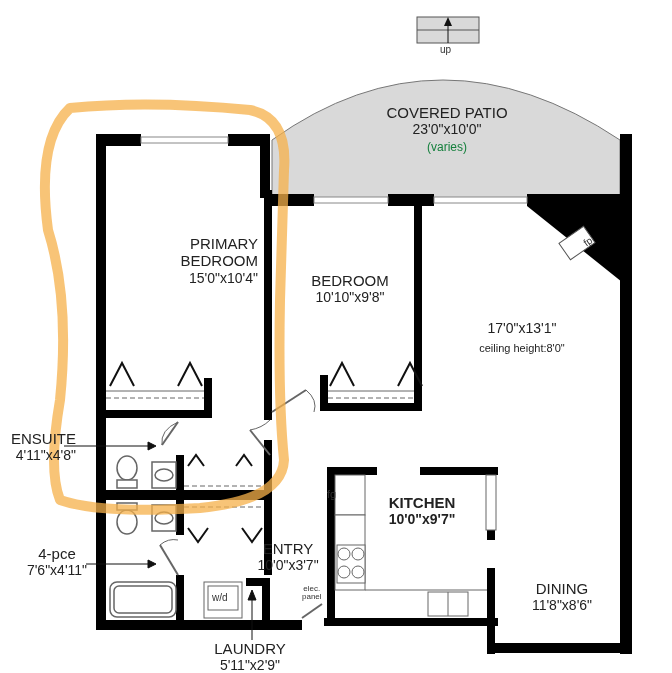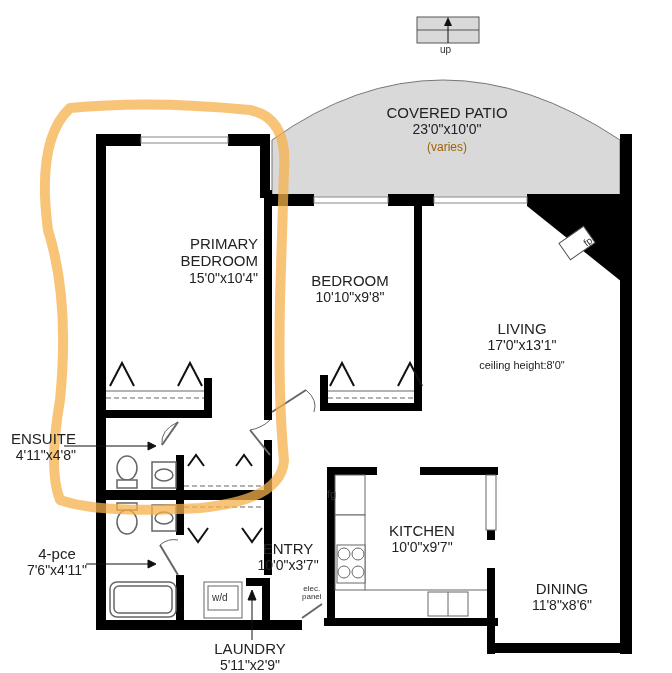--- a/index.html
+++ b/index.html
@@ -3,21 +3,21 @@
 <meta charset="utf-8">
 <style>
   html, body { margin: 0; padding: 0; background: #ffffff; }
   body { width: 672px; height: 673px; position: relative; overflow: hidden;
          font-family: "Liberation Sans", sans-serif; color: #222; }
   svg.plan { position: absolute; left: 0; top: 0; }
   .lbl { position: absolute; text-align: center; color: #222; line-height: 1.15; white-space: nowrap; }
   .lbl .name { font-size: 15px; display: block; }
   .lbl .dim { font-size: 14px; display: block; }
   .lbl .note { font-size: 11px; display: block; margin-top: 6px; }
-  .small { position: absolute; font-size: 11px; color: #a16207; }
+  .small { position: absolute; font-size: 11px; color: #15803d; }
   .tiny { position: absolute; font-size: 8px; color: #333; line-height: 1; text-align: center; }
 </style>
 </head>
 <body>
 
 <svg class="plan" width="672" height="673" viewBox="0 0 672 673">
 
   <path d="M272,140 Q440,20 620,140 L620,198 L272,198 Z" fill="#d9d9d9" stroke="#777" stroke-width="1"></path>
 
   <g>
@@ -170,21 +170,20 @@
   <span class="name">BEDROOM</span>
   <span class="dim">15'0"x10'4"</span>
 </div>
 
 <div class="lbl" style="left:290px; top:272px; width:120px;">
   <span class="name">BEDROOM</span>
   <span class="dim">10'10"x9'8"</span>
 </div>
 
 <div class="lbl" style="left:462px; top:320px; width:120px;">
-  <span class="name">LIVING</span>
   <span class="dim">17'0"x13'1"</span>
   <span class="note">ceiling height:8'0"</span>
 </div>
 
 <div class="tiny" style="left:584px; top:237px; font-size:10px; transform:rotate(-35deg);">fp</div>
 
 <div class="lbl" style="left:8px; top:430px; width:68px; text-align:right;">
   <span class="name">ENSUITE</span>
   <span class="dim">4'11"x4'8"</span>
 </div>
@@ -192,21 +191,21 @@
 <div class="lbl" style="left:17px; top:545px; width:80px;">
   <span class="name">4-pce</span>
   <span class="dim">7'6"x4'11"</span>
 </div>
 
 <div class="lbl" style="left:248px; top:540px; width:80px;">
   <span class="name">ENTRY</span>
   <span class="dim">10'0"x3'7"</span>
 </div>
 
-<div class="lbl" style="left:372px; top:522px; width:100px;">
+<div class="lbl" style="left:372px; top:494px; width:100px;font-weight:bold;">
   <span class="name">KITCHEN</span>
   <span class="dim">10'0"x9'7"</span>
 </div>
 
 <div class="lbl" style="left:512px; top:540px; width:100px;margin-top:40px;">
   <span class="name">DINING</span>
   <span class="dim">11'8"x8'6"</span>
 </div>
 
 <div class="lbl" style="left:200px; top:640px; width:100px;">

